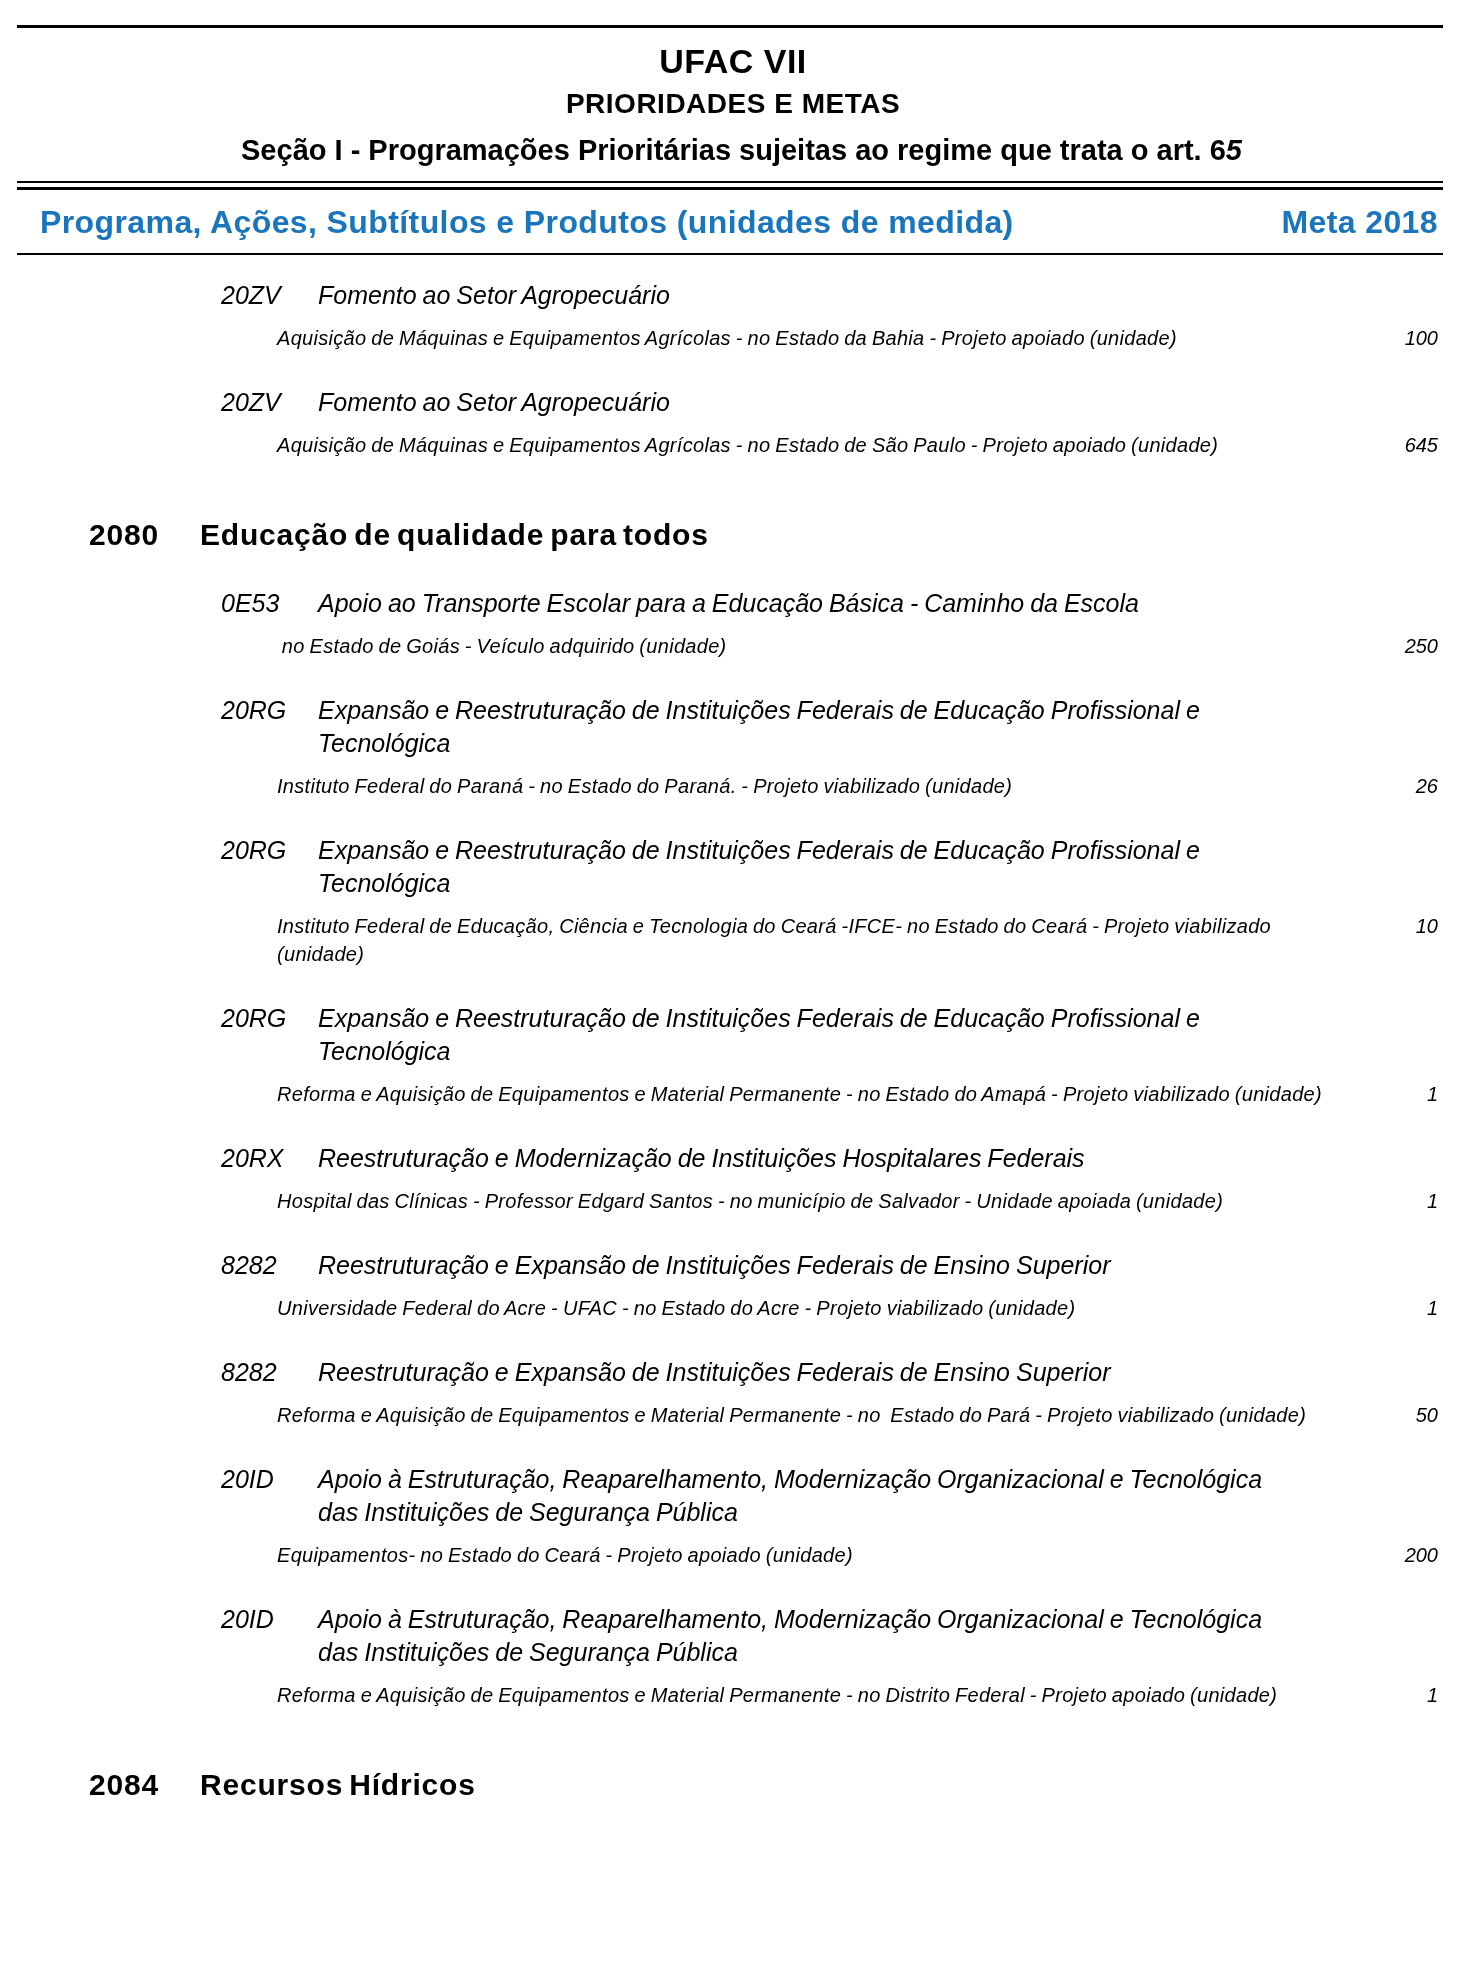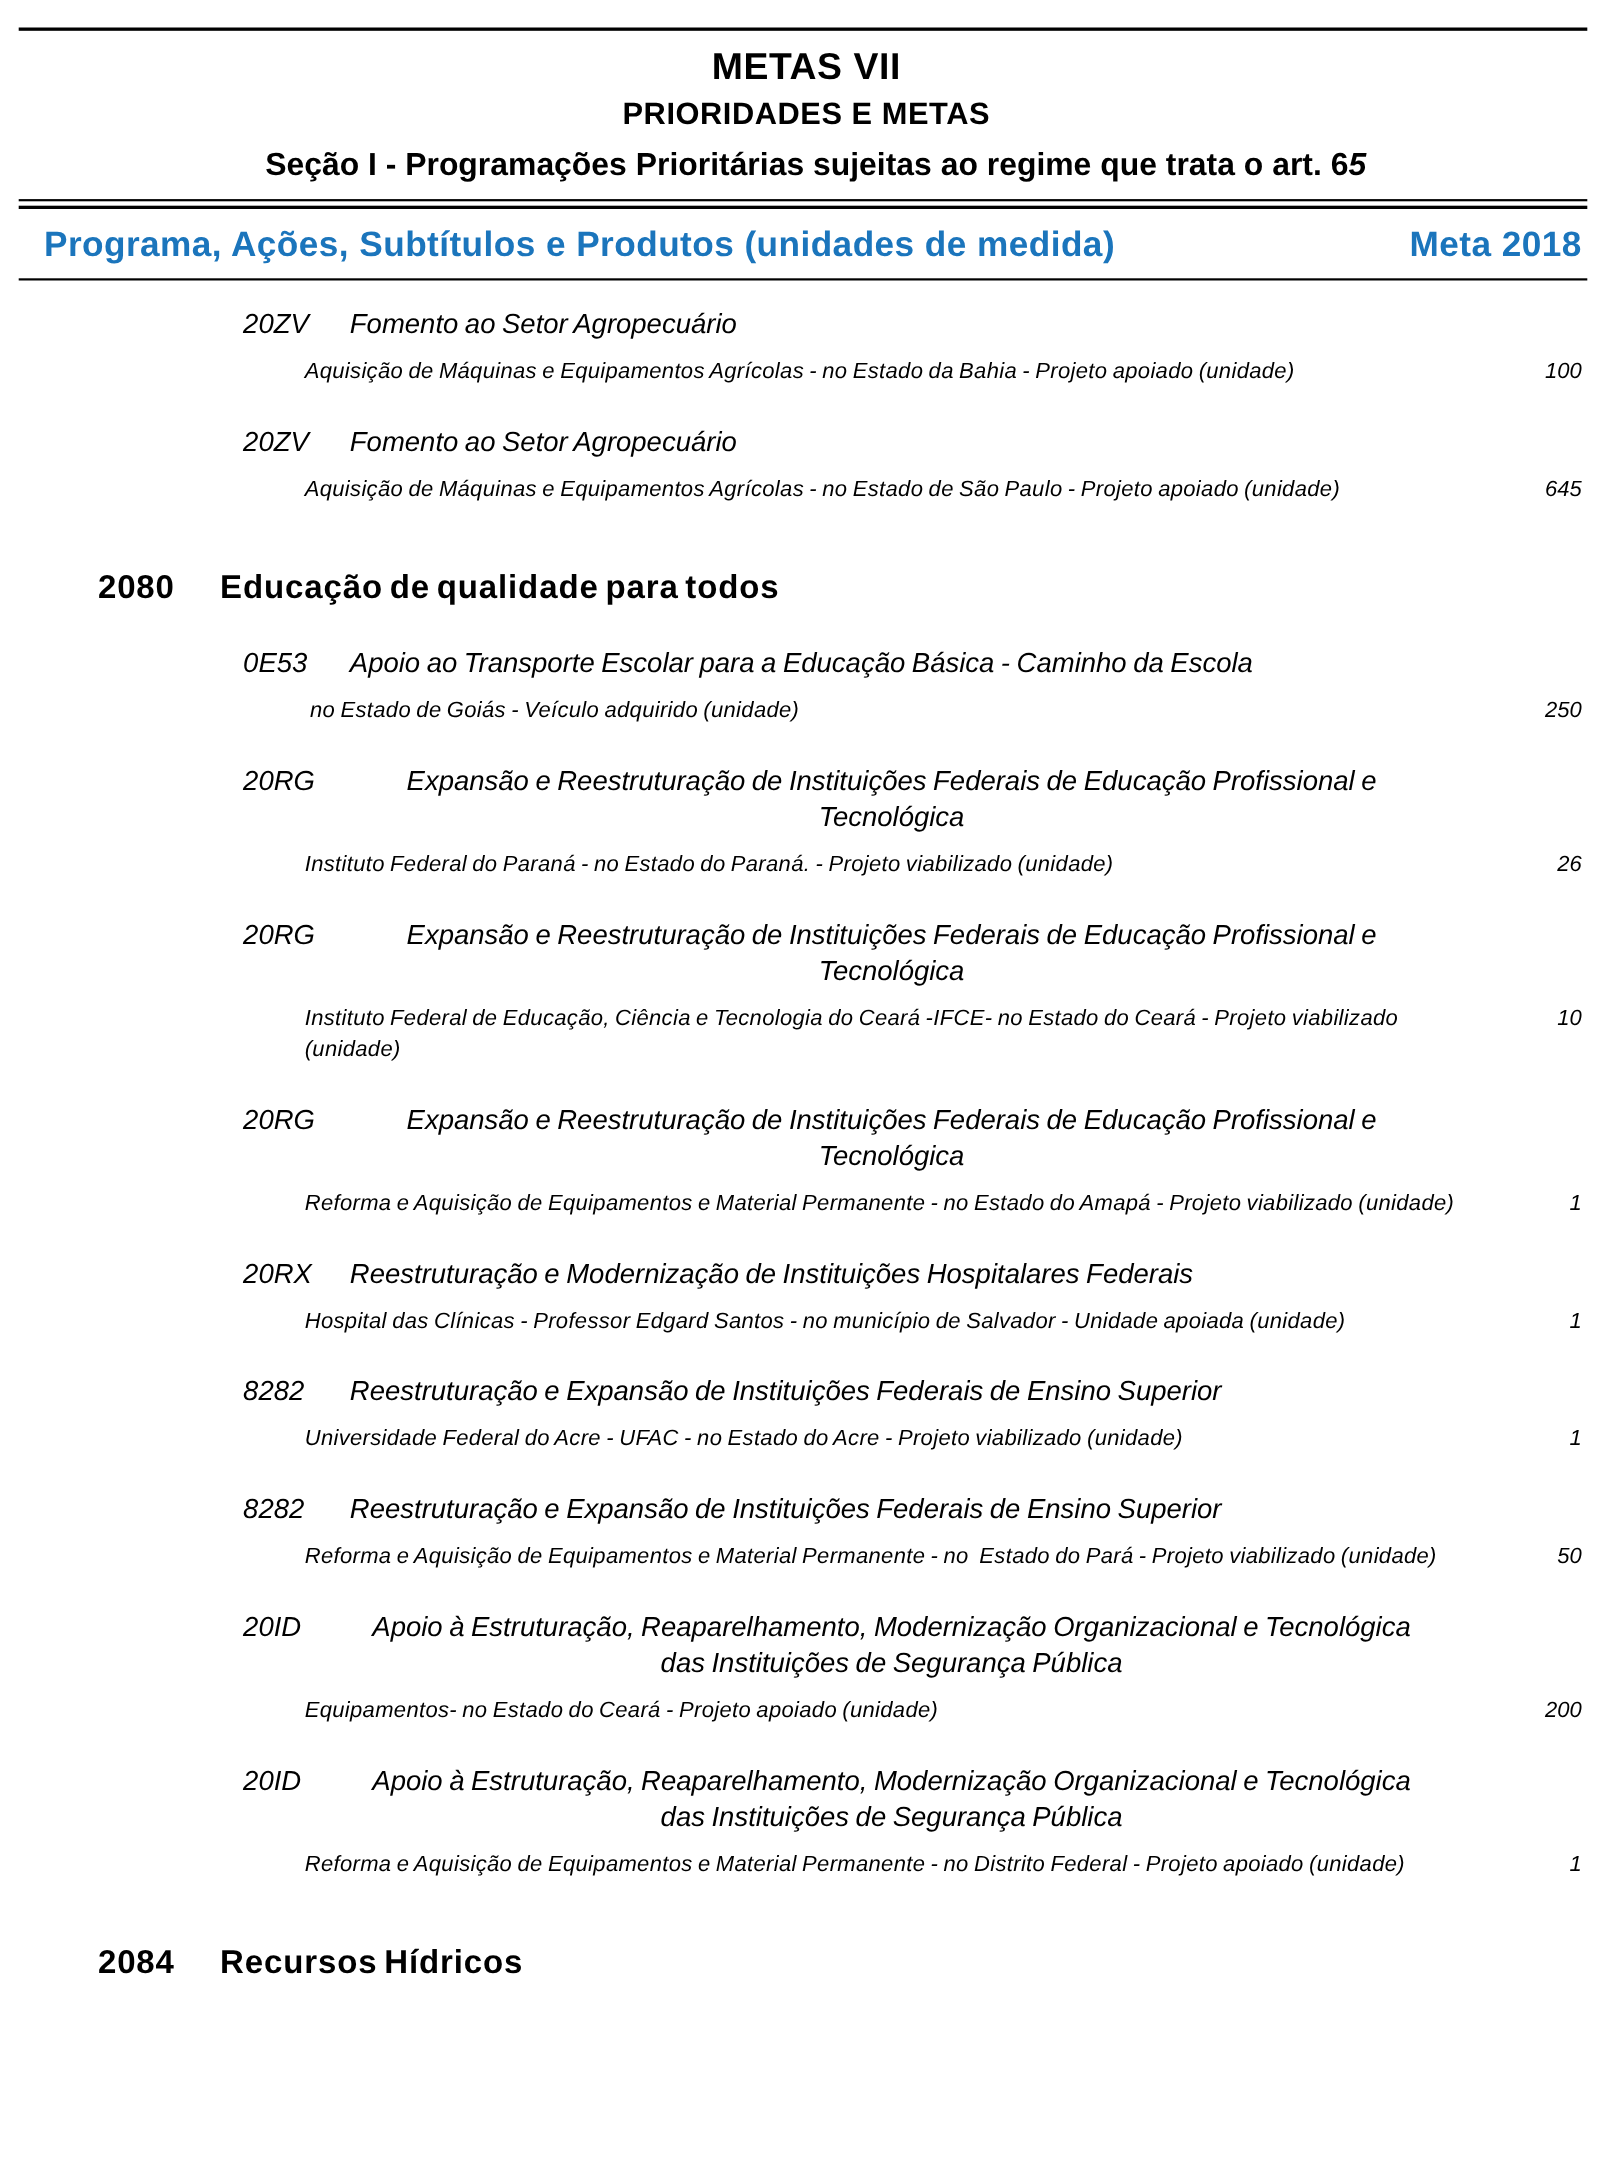--- a/index.html
+++ b/index.html
@@ -56,21 +56,21 @@
   
   .action { margin: 34px 28px 0 180px; }
   .action:first-child { margin-top: 24px; }
   .action-head { display: flex; align-items: baseline; }
   .code {
     width: 97px; flex: none;
     font-style: italic; font-size: 25px; line-height: 33px; margin-left: 41px;
   }
   .title {
     font-style: italic; font-size: 25px; line-height: 33px;
-    max-width: 985px; word-spacing: -1px; text-align: center;
+    max-width: 985px; word-spacing: -1px;
   }
   .action-sub {
     display: flex; align-items: baseline;
     margin-left: 97px; margin-top: 12px;
   }
   .subtitle {
     font-style: italic; font-size: 20px; line-height: 28px;
     letter-spacing: 0.3px; word-spacing: -1px;
     max-width: 1045px; white-space: pre-wrap;
   }
@@ -81,21 +81,21 @@
   }
 </style>
 </head>
 <body>
 
 <div>
 
   <div class="rule top-rule"></div>
 
   <div class="doc-header">
-    <div class="doc-title">METAS VII</div>
+    <div class="doc-title">UFAC VII</div>
     <div class="doc-title2">PRIORIDADES E METAS</div>
     <div class="doc-sub"><span>Seção I - Programações Prioritárias sujeitas ao regime que trata o art. 6</span><span class="it-suffix">5</span></div>
   </div>
 
   <div class="rule double-rule"></div>
 
   <div class="cols-header" id="cols-header" style="color: rgb(27, 117, 188);">
     <span class="col-left">Programa, Ações, Subtítulos e Produtos (unidades de medida)</span>
     <span class="col-right">Meta 2018</span>
   </div>

